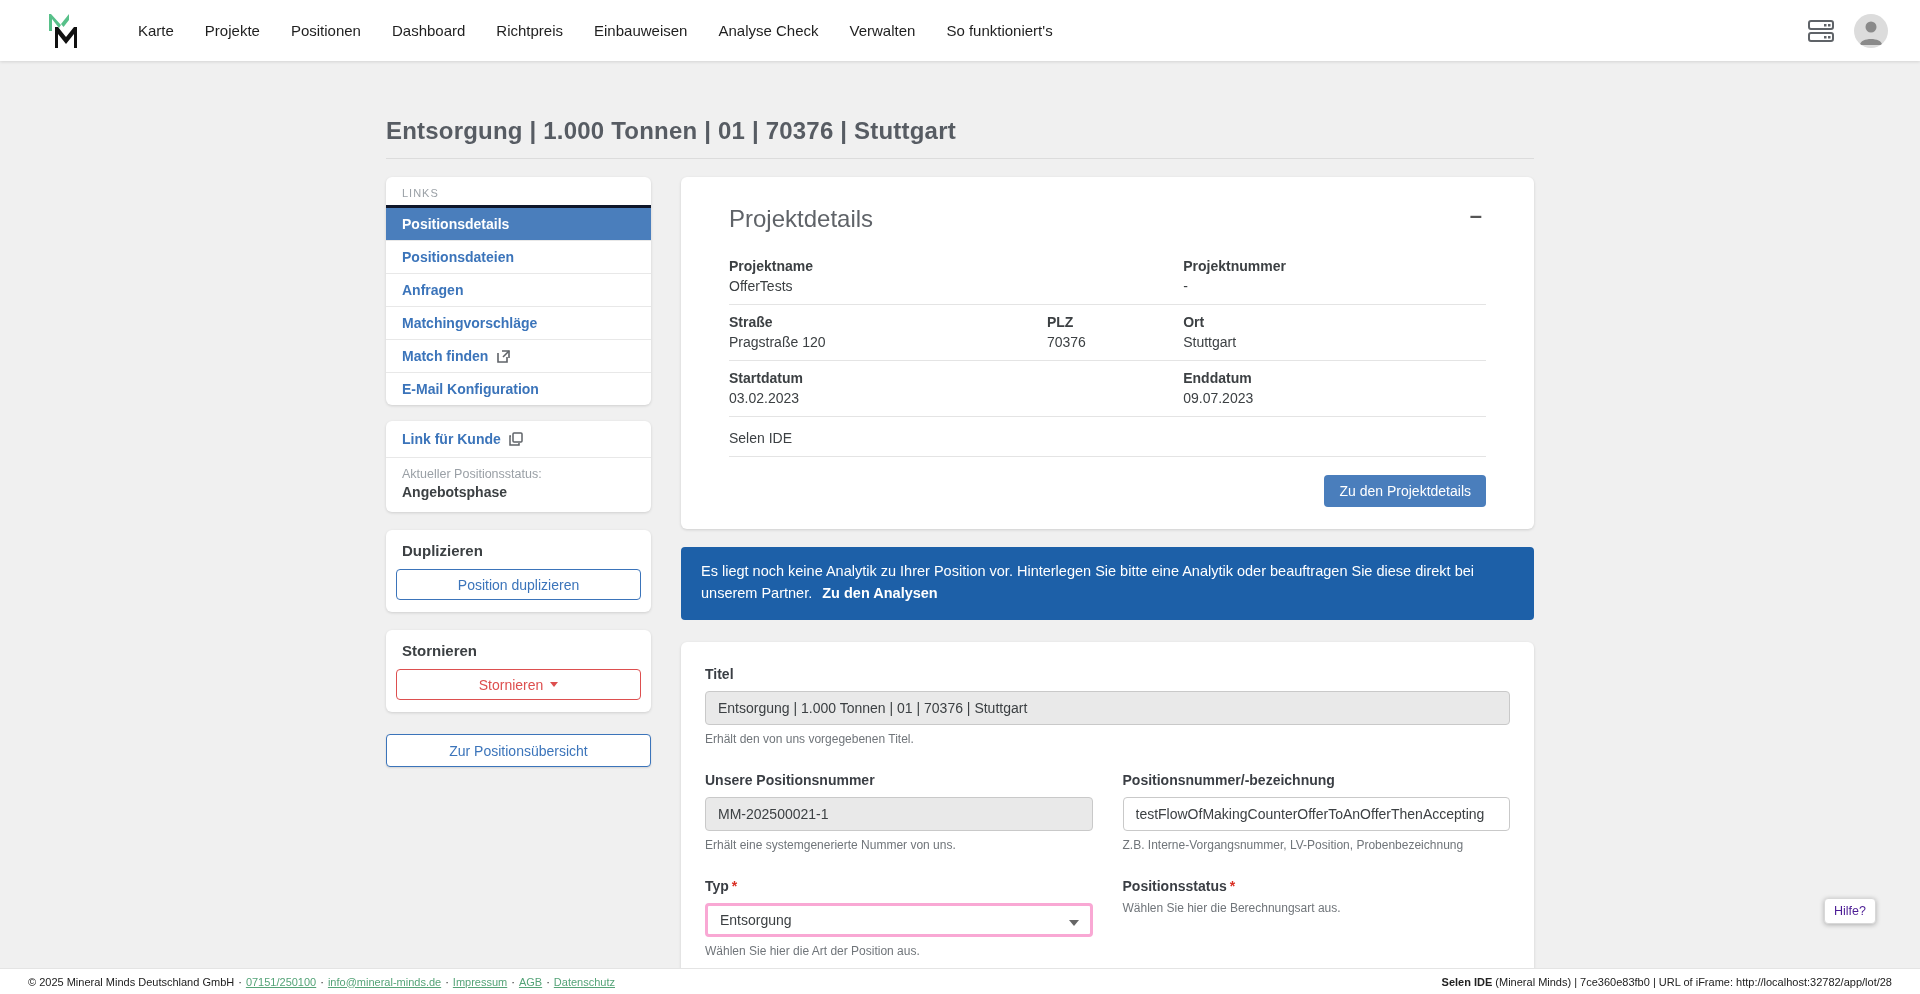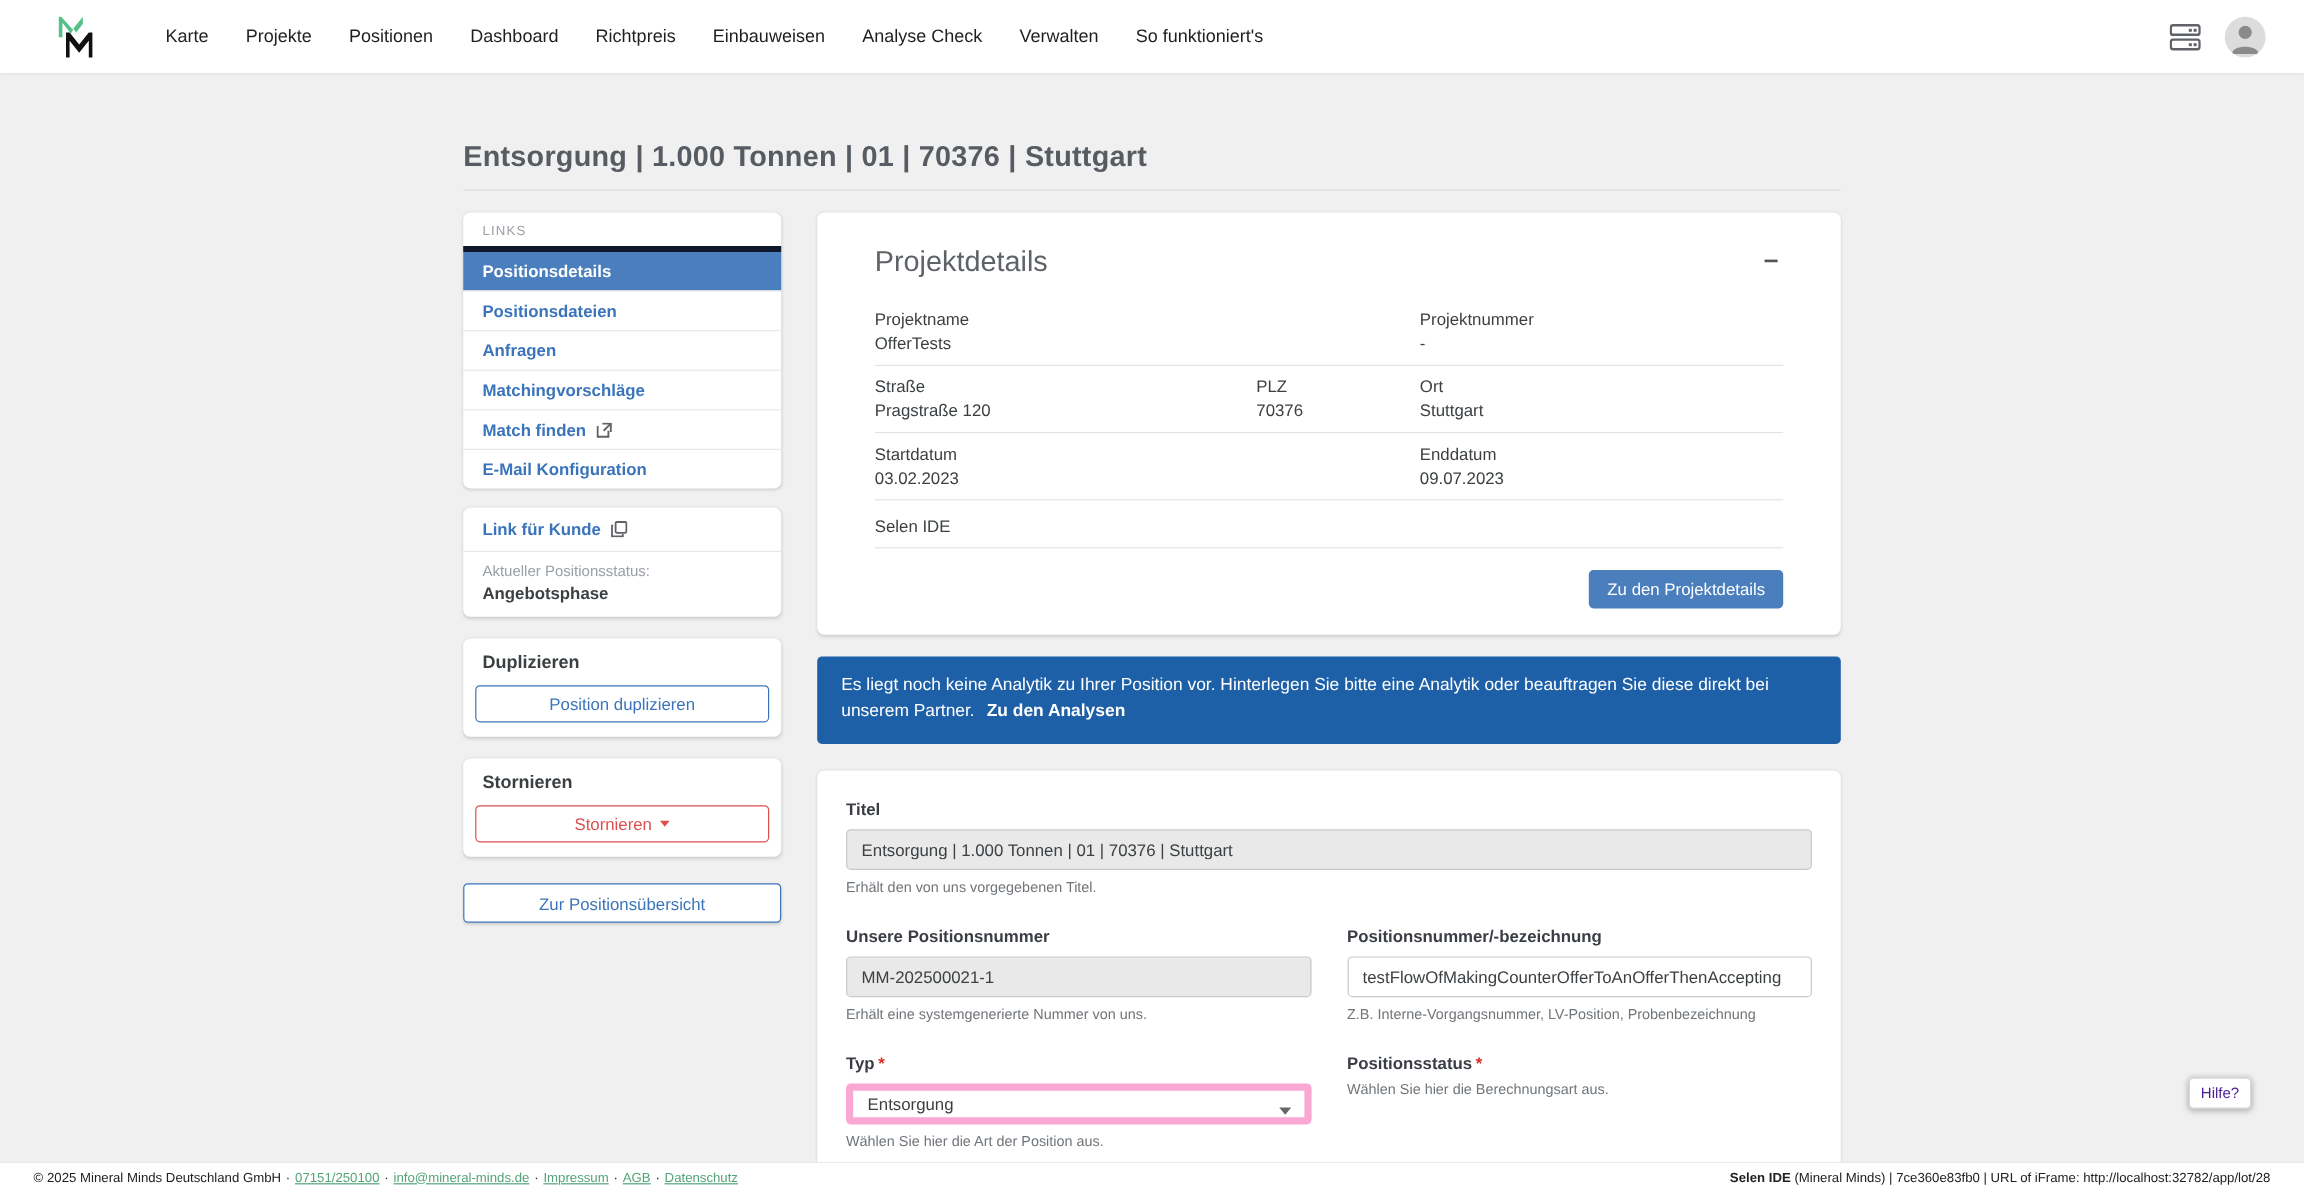--- a/index.html
+++ b/index.html
@@ -24,21 +24,21 @@
   .right-col { flex:1; min-width:0; }
 
   .card { background:#fff; border-radius:6px; box-shadow:0 1px 3px rgba(0,0,0,.14); }
 
   
   .links-header { font-size:11px; letter-spacing:1px; color:#9aa0a6; padding:10px 16px 6px; }
   .links-list { list-style:none; }
   .links-list li { border-top:1px solid #e8e8e8; }
   .link-item { display:flex; align-items:center; gap:7px; padding:8px 16px; font-size:14px; font-weight:700; color:#3b74ba; cursor:pointer; }
   .link-item.active { background:#4a7ebc; color:#ffffff; margin:0 -0px; }
-  li.active-row { border-top:5px solid #0f172a; }
+  li.active-row { border-top:3px solid #0f172a; }
   .ext-icon { display:inline-flex; margin-left:2px; }
 
   
   .customer-card { margin-top:16px; }
   .customer-link { display:flex; align-items:center; gap:8px; padding:10px 16px; font-size:14px; font-weight:700; color:#3b74ba; cursor:pointer; }
   .customer-divider { border:none; border-top:1px solid #e8e8e8; }
   .status-block { padding:9px 16px 12px; }
   .status-label { font-size:12.5px; color:#9aa0a6; }
   .status-value { font-size:14px; font-weight:700; color:#3c4043; margin-top:3px; }
 
@@ -52,38 +52,38 @@
 
   .overview-btn { margin-top:22px; height:33px; border:1px solid #3b74ba; color:#3b74ba; background:#fff; font-weight:400; box-shadow:0 1px 2px rgba(0,0,0,.12); }
 
   
   .project-card { padding:28px 48px 22px; }
   .project-head { display:flex; align-items:flex-start; justify-content:space-between; }
   .project-title { font-size:24px; font-weight:400; color:#5f6368; }
   .collapse-btn { font-size:22px; color:#555; cursor:pointer; line-height:1; font-weight:700; padding:0 4px; }
   .detail-rows { margin-top:16px; }
   .detail-row { display:grid; grid-template-columns:42% 18% 40%; border-bottom:1px solid #e4e4e4; padding:9px 0 10px; }
-  .detail-cell .dlabel { font-size:14px; font-weight:400; color:#3c4043; }
+  .detail-cell .dlabel { font-size:14px; font-weight:700; color:#3c4043; }
   .detail-cell .dvalue { font-size:14px; color:#3c4043; margin-top:4px; }
   .project-foot { display:flex; justify-content:flex-end; padding-top:18px; }
   .btn-primary { background:#4a7ebc; color:#fff; border:none; border-radius:4px; height:32px; padding:0 15px; font-size:14px; cursor:pointer; font-family:inherit; }
 
   
   .alert { margin-top:18px; background:#1d60a8; border-radius:4px; color:#fff; font-size:14.5px; line-height:1.55; padding:13px 20px 15px; }
   .alert-link { font-weight:700; margin-left:10px; cursor:pointer; white-space:nowrap; }
 
   
   .form-card { margin-top:22px; padding:24px 24px; height:352px; overflow:hidden; }
   .field-label { font-size:14px; font-weight:700; color:#3a3e44; }
   .required-mark { color:#d93025; margin-left:3px; font-weight:700; }
   .text-input { width:100%; height:34px; margin-top:9px; border:1px solid #c9c9c9; border-radius:4px; padding:0 12px; font-size:14px; color:#3c4043; font-family:inherit; background:#fff; }
   .text-input:disabled { background:#e9e9e9; color:#3c4043; opacity:1; }
   .helper { font-size:12px; color:#70757a; margin-top:7px; }
   .form-row { display:grid; grid-template-columns:1fr 1fr; gap:30px; margin-top:26px; }
-  .select-box { position:relative; height:34px; margin-top:9px; border:6px solid #f9a8d4; border-radius:4px; background:#fff; display:flex; align-items:center; padding:0 30px 0 12px; font-size:14px; color:#3c4043; cursor:pointer; }
+  .select-box { position:relative; height:34px; margin-top:9px; border:3px solid #f9a8d4; border-radius:4px; background:#fff; display:flex; align-items:center; padding:0 30px 0 12px; font-size:14px; color:#3c4043; cursor:pointer; }
   .select-caret { position:absolute; right:11px; top:14px; width:0; height:0; border-left:5px solid transparent; border-right:5px solid transparent; border-top:6px solid #666; }
 
   
   .help-btn { position:fixed; right:44px; bottom:70px; background:#fff; border:1px solid #d8d8d8; border-radius:4px; box-shadow:0 1px 5px rgba(0,0,0,.28); font-size:12.5px; color:#4c1d95; padding:5px 9px; cursor:pointer; z-index:40; }
 
   
   .footer { position:fixed; left:0; bottom:0; width:100%; height:26px; background:#fff; border-top:1px solid #e4e4e4; display:flex; align-items:center; justify-content:space-between; padding:0 28px; z-index:30; }
   .footer-left { font-size:11px; color:#212121; display:flex; align-items:center; gap:4px; }
   .footer-link { color:#54a377; text-decoration:underline; cursor:pointer; }
   .footer-sep { color:#212121; }

